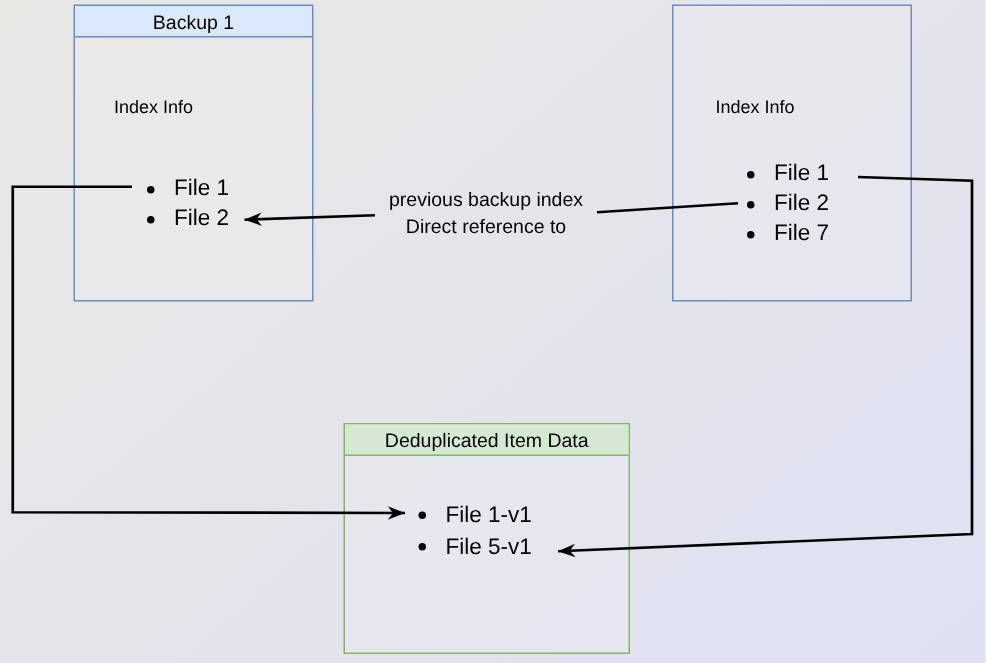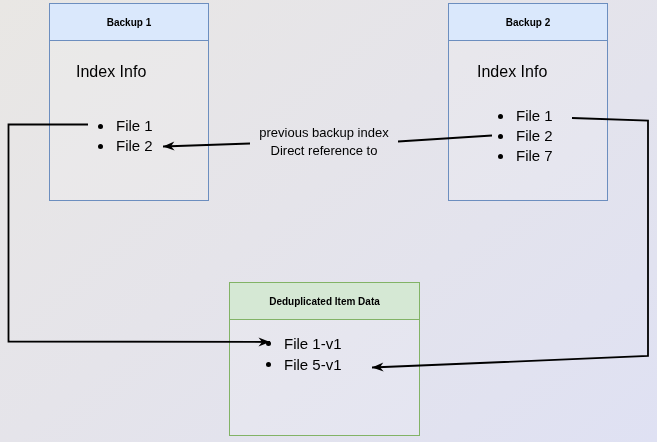--- a/index.html
+++ b/index.html
@@ -16,33 +16,33 @@
   }
   .box {
     position: absolute;
     border: 1.5px solid;
     box-sizing: border-box;
     background: rgba(255,255,255,0.12);
   }
   .box.blue  { border-color: var(--blue-border, #6c8ebf); }
   .box.green { border-color: var(--green-border, #82b366); }
   .hdr {
-    height: 37px;
+    height: 21px;
     display: flex;
     align-items: center;
     justify-content: center;
-    font-weight: bold;
-    font-size: 10px;
+    font-weight: normal;
+    font-size: 13px;
     box-sizing: border-box;
   }
   .blue  .hdr { background: var(--blue-fill, #dae8fc);  border-bottom: 1.5px solid var(--blue-border, #6c8ebf); }
   .green .hdr { background: var(--green-fill, #d5e8d4); border-bottom: 1.5px solid var(--green-border, #82b366); }
   .subtitle {
     position: absolute;
-    font-size: 16px;
+    font-size: 12px;
     line-height: 19px;
     white-space: nowrap;
   }
   ul.files {
     position: absolute;
     margin: 0;
     padding: 0;
     list-style: none;
   }
   ul.files li {
@@ -97,32 +97,31 @@
   <div class="box blue" style="left:49px; top:3px; width:160px; height:198px;">
     <div class="hdr">Backup 1</div>
     <div class="subtitle" style="left:26px; top:58px;">Index Info</div>
     <ul class="files" style="left:48px; top:112px;">
       <li>File 1</li>
       <li>File 2</li>
     </ul>
   </div>
 
   <div class="box blue" style="left:448px; top:3px; width:160px; height:198px;">
-    <div class="hdr">Backup 2</div>
     <div class="subtitle" style="left:28px; top:58px;">Index Info</div>
     <ul class="files" style="left:49px; top:102px;">
       <li>File 1</li>
       <li>File 2</li>
       <li>File 7</li>
     </ul>
   </div>
 
   <div class="box green" style="left:229px; top:282px; width:191px; height:154px;">
     <div class="hdr">Deduplicated Item Data</div>
-    <ul class="files wide" style="left:36px; top:50px;">
+    <ul class="files wide" style="left:49px; top:50px;">
       <li>File 1-v1</li>
       <li>File 5-v1</li>
     </ul>
   </div>
 
   <svg class="arrows" viewBox="0 0 657 442" aria-hidden="true">
     <defs>
       <marker id="ah" markerUnits="userSpaceOnUse" markerWidth="15" markerHeight="12" refX="13" refY="6" orient="auto">
         <path class="head" d="M1.5,1.5 L13,6 L1.5,10.5 L5,6 Z"></path>
       </marker>

